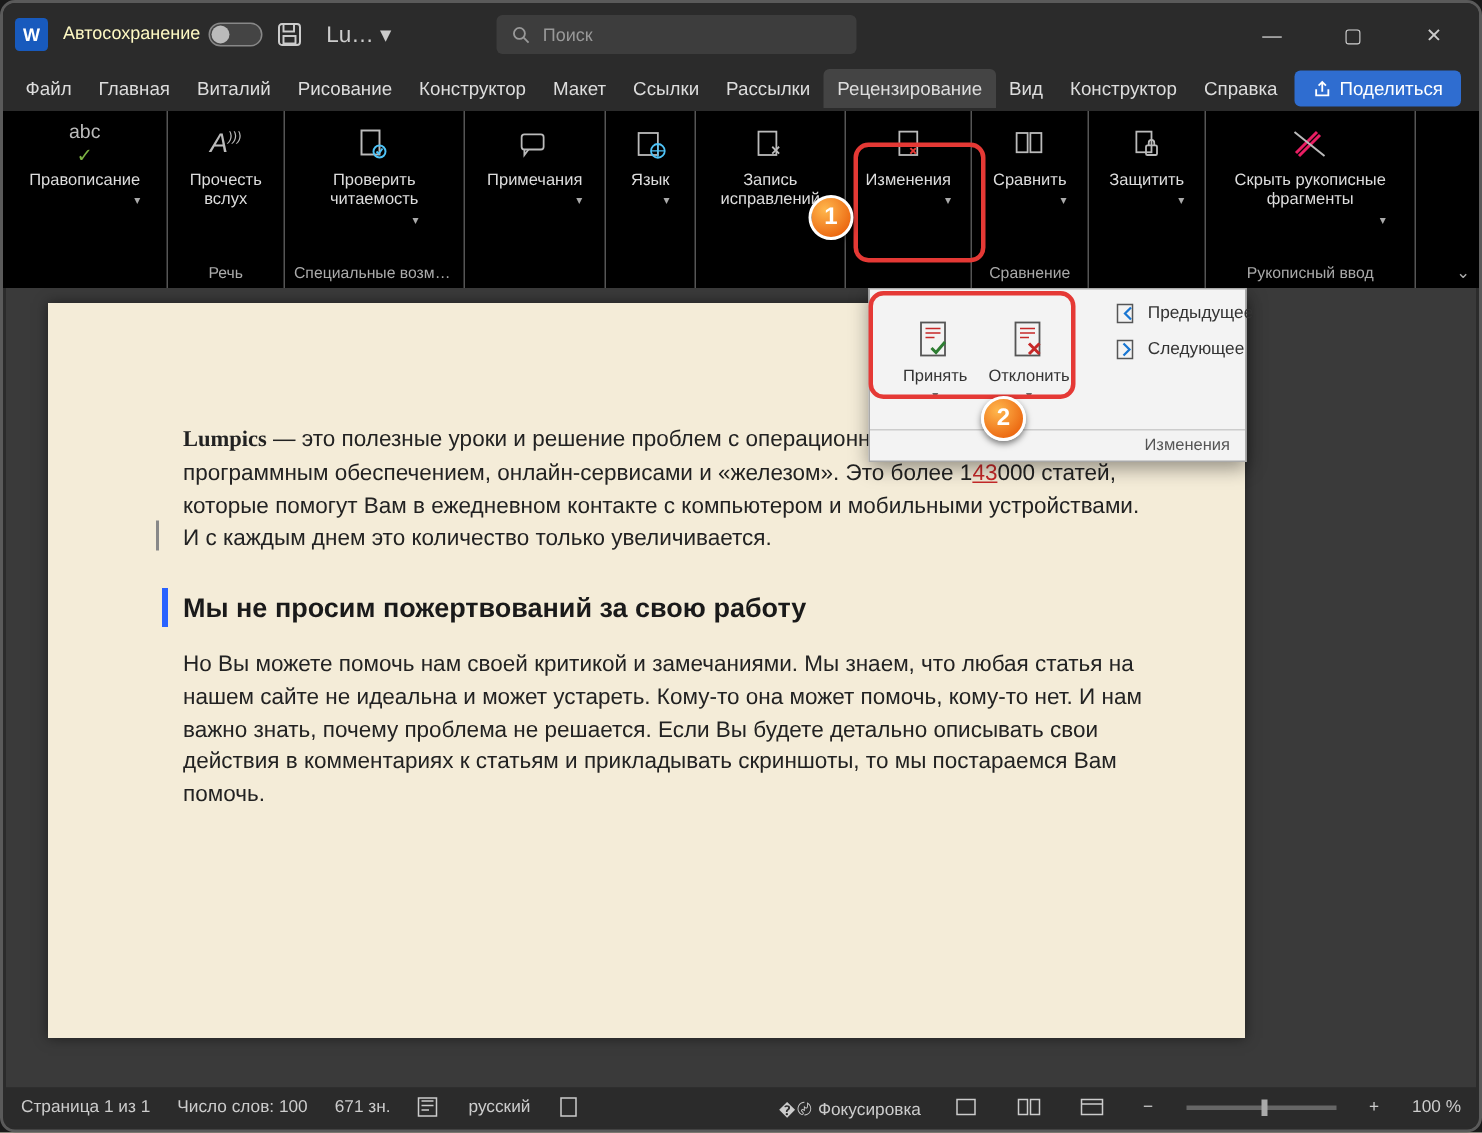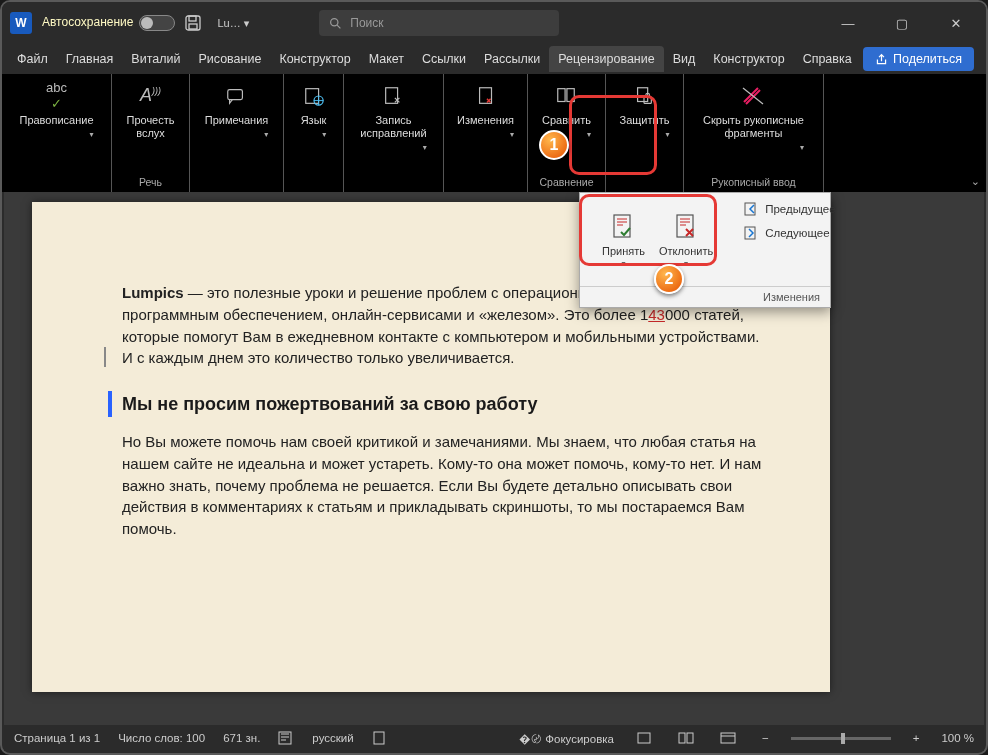--- a/index.html
+++ b/index.html
@@ -6,21 +6,21 @@
 body { background: #1a1a1a; width: 988px; height: 755px; overflow: hidden; position: relative; }
 .window { width: 988px; height: 755px; background: #2b2b2b; border: 2px solid #5a5a5a; border-radius: 10px; position: relative; overflow: hidden; }
 
 
 .titlebar { height: 42px; background: #2b2b2b; display: flex; align-items: center; padding: 0 8px; gap: 10px; }
 .word-icon { width: 22px; height: 22px; background: #185abd; border-radius: 3px; display: flex; align-items: center; justify-content: center; color: #fff; font-weight: bold; font-size: 12px; }
 .autosave { color: #fef9c3; font-size: 12px; display: flex; align-items: flex-start; gap: 6px; }
 .toggle { width: 36px; height: 16px; background: #444; border: 1px solid #888; border-radius: 10px; position: relative; }
 .toggle::after { content: ""; position: absolute; left: 1px; top: 1px; width: 12px; height: 12px; background: #bbb; border-radius: 50%; }
 .save-icon { color: #ccc; font-size: 15px; }
-.doc-title { color: #ccc; font-size: 11px; margin-left: 6px; }
+.doc-title { color: #ccc; font-size: 15px; margin-left: 6px; }
 .search { flex: 0 0 240px; margin-left: 60px; height: 26px; background: #3d3d3d; border-radius: 4px; display: flex; align-items: center; padding: 0 10px; gap: 8px; color: #999; font-size: 12px; }
 .spacer { flex: 1; }
 .user { color: #ddd; font-size: 13px; display: flex; align-items: center; gap: 8px; }
 .avatar { width: 26px; height: 26px; border-radius: 50%; background: radial-gradient(circle at 30% 30%, #ffb74d, #d84315); }
 .winbtn { width: 44px; height: 30px; display: flex; align-items: center; justify-content: center; color: #ccc; font-size: 13px; }
 
 
 .tabs { height: 30px; background: #2b2b2b; display: flex; align-items: center; padding: 0 6px; gap: 0; }
 .tab { color: #ddd; font-size: 12.5px; padding: 6px 9px; cursor: pointer; white-space: nowrap; }
 .tab.active { background: #444; border-radius: 4px 4px 0 0; }
@@ -47,21 +47,21 @@
 .dd-left { display: flex; padding: 16px; gap: 2px; }
 .dd-btn { display: flex; flex-direction: column; align-items: center; font-size: 11px; color: #333; padding: 2px 6px; gap: 2px; cursor: pointer; }
 .dd-btn .ico { width: 32px; height: 32px; display: flex; align-items: center; justify-content: center; }
 .dd-right { flex: 1; display: flex; flex-direction: column; padding: 6px 4px; gap: 4px; font-size: 11.5px; color: #333; }
 .dd-link { display: flex; align-items: center; gap: 6px; padding: 2px 4px; cursor: pointer; }
 .dd-footer { border-top: 1px solid #ccc; text-align: right; font-size: 11px; color: #555; padding: 4px 10px; }
 
 
 .docarea { position: absolute; left: 2px; right: 2px; top: 190px; bottom: 28px; background: #3a3a3a; overflow: hidden; }
 .page { position: absolute; left: 28px; top: 10px; width: 798px; height: 490px; background: #f4ecd8; box-shadow: 0 0 8px rgba(0,0,0,0.5); padding: 80px 60px 20px 90px; color: #222; font-size: 15px; line-height: 1.45; }
-.page .bold { font-weight: bold; }
+.page .bold { font-weight: bold; font-family: Liberation Serif, serif; }
 .redline { color: #c62828; text-decoration: underline; text-decoration-color: #c62828; }
 .change-bar { position: absolute; left: 72px; top: 145px; width: 2px; height: 20px; background: #888; }
 .h2 { font-size: 18px; font-weight: 600; border-left: 4px solid #2962ff; padding-left: 10px; margin: 22px 0 14px -14px; color: #1a1a1a; }
 
 
 .status { position: absolute; left: 2px; right: 2px; bottom: 2px; height: 26px; background: #2b2b2b; display: flex; align-items: center; color: #ccc; font-size: 11.5px; padding: 0 10px; gap: 18px; }
 .status .sgrow { flex: 1; }
 .zoom-slider { width: 100px; height: 3px; background: #666; position: relative; }
 .zoom-slider::before { content: ""; position: absolute; left: 50%; top: -4px; width: 4px; height: 11px; background: #aaa; }
 .sbtn { padding: 0 4px; cursor: pointer; }
@@ -142,20 +142,38 @@
           <div class="ico">
               <span style="font-size:18px;font-style:italic">A<sup style="font-size:9px">)))</sup></span>
             </div>
           <div class="lbl">
               <span style="white-space:pre-line">Прочесть вслух</span>
             </div>
         </div>
       </div>
       <div class="rgroup-label">Речь</div>
     </div>
+    <div class="rgroup" style="width:120px">
+      <div class="rgroup-items">
+        <div class="rbtn">
+          <div class="ico">
+              <svg width="24" height="24" viewBox="0 0 24 24">
+                <rect x="4" y="3" width="12" height="16" fill="none" stroke="#bbb" stroke-width="1.3"></rect>
+                <circle cx="16" cy="17" r="4" fill="none" stroke="#4fc3f7" stroke-width="1.3"></circle>
+                <path d="M14 17l1.5 1.5L18 15" stroke="#4fc3f7" stroke-width="1.3" fill="none"></path>
+              </svg>
+            </div>
+          <div class="lbl">
+              <span>Проверить<br>читаемость</span>
+              <span class="caret"></span>
+            </div>
+        </div>
+      </div>
+      <div class="rgroup-label">Специальные возмо…</div>
+    </div>
     <div class="rgroup" style="width:94px">
       <div class="rgroup-items">
         <div class="rbtn">
           <div class="ico">
               <svg width="22" height="22" viewBox="0 0 24 24">
                 <rect x="3" y="5" width="16" height="11" rx="2" fill="none" stroke="#bbb" stroke-width="1.3"></rect>
                 <path d="M8 16l-3 4v-4" fill="none" stroke="#bbb" stroke-width="1.3"></path>
               </svg>
             </div>
           <div class="lbl">

